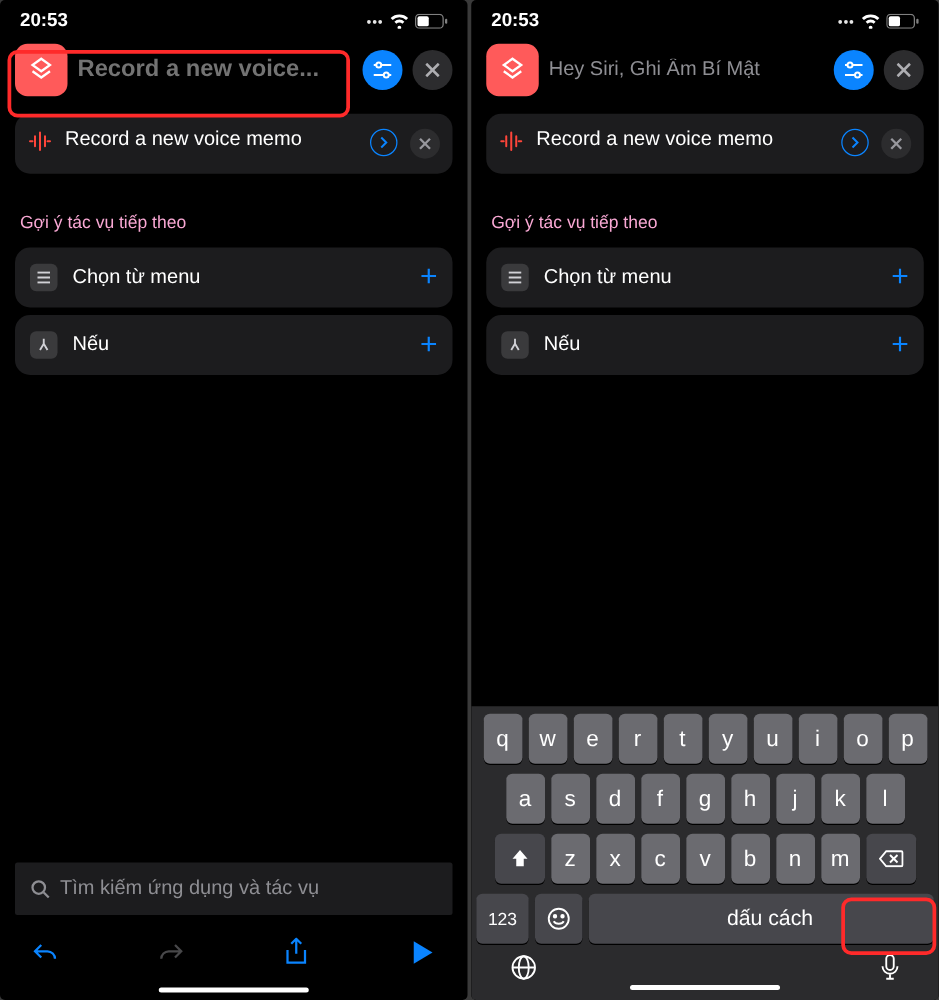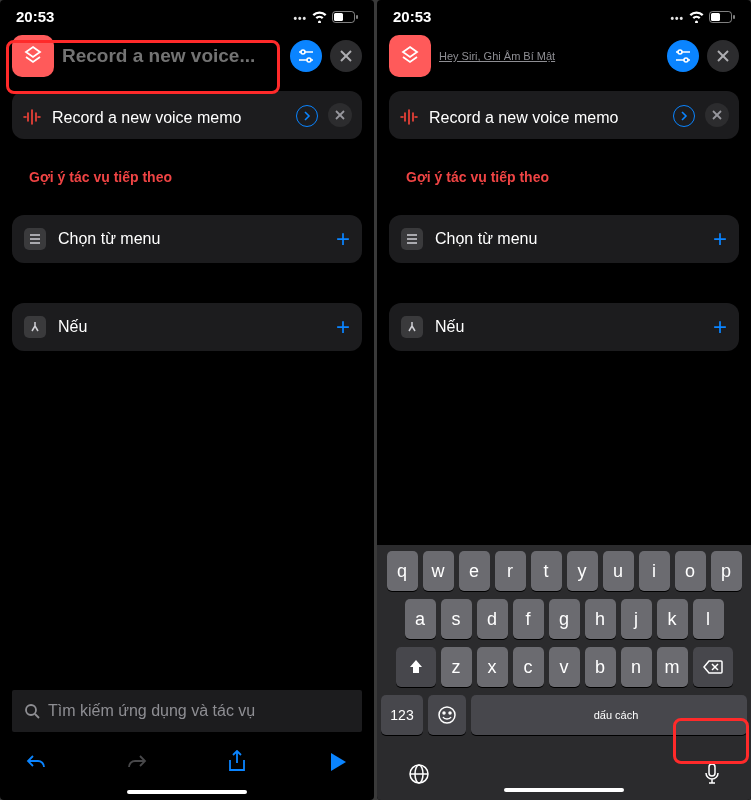--- a/index.html
+++ b/index.html
@@ -8,54 +8,54 @@
   .status-bar { display:flex; justify-content:space-between; align-items:center; padding: 8px 16px 2px; font-size:15px; font-weight:600; color:#fff; }
   .status-right { display:flex; align-items:center; gap:4px; }
   .dots::before { content:"•••"; font-size:10px; letter-spacing:1px; opacity:.9;}
   .header-row { display:flex; align-items:center; gap:8px; padding: 8px 12px; }
   .app-icon { width:42px; height:42px; border-radius:10px; background:#ff5a5a; display:flex; align-items:center; justify-content:center; flex-shrink:0;}
   .app-icon svg { width:24px; height:24px; }
   .title-wrap { flex:1; display:flex; flex-direction:column; overflow:hidden; white-space:nowrap;}
   .title-placeholder { font-size:19px; font-weight:600; color:#737373;}
   .title-editing { color:#fff; font-size:21px; font-weight:600; display:inline-block;}
   .caret { display:inline-block; width:2px; height:22px; background:#0a84ff; vertical-align:middle; margin-left:2px;}
-  .subtitle { font-size:11px; color:#8e8e93;text-decoration:underline; }
+  .subtitle { font-size:16px; color:#8e8e93; }
   .circle-btn { width:32px; height:32px; border-radius:50%; display:flex; align-items:center; justify-content:center; flex-shrink:0;}
   .circle-blue { background:#0a84ff; color:#fff;}
   .circle-gray { background:#2c2c2e; color:#aeaeb2;}
   .highlight-red { border:3px solid #ff2a2a; border-radius:8px; position:absolute; pointer-events:none; z-index:50;}
-  .action-card { margin:6px 12px; background:#1c1c1e; border-radius:12px; display:flex; align-items:flex-end; padding:12px 10px; gap:10px;}
+  .action-card { margin:6px 12px; background:#1c1c1e; border-radius:12px; display:flex; align-items:flex-start; padding:12px 10px; gap:10px;}
   .wave-icon { width:20px; display:flex; align-items:center; justify-content:center;}
   .action-text { flex:1; font-size:16px; color:#fff;}
   .chev-circle { width:22px; height:22px; border-radius:50%; border:1.5px solid #0a84ff; display:flex; align-items:center; justify-content:center;}
   .remove-circle { width:24px; height:24px; border-radius:50%; background:#2c2c2e; display:flex; align-items:center; justify-content:center; color:#98989e;}
-  .section-title { color:#ef4444; font-size:14px; padding:24px 29px 10px;font-weight:bold;}
-  .suggest-row { margin:20px 12px; background:#1c1c1e; border-radius:12px; display:flex; align-items:center; padding:12px 12px; gap:12px;}
+  .section-title { color:#f9a8d4; font-size:14px; padding:24px 16px 10px;}
+  .suggest-row { margin:3px 12px; background:#1c1c1e; border-radius:12px; display:flex; align-items:center; padding:12px 12px; gap:12px;}
   .suggest-icon { width:22px; height:22px; border-radius:5px; background:#3a3a3c; display:flex; align-items:center; justify-content:center; color:#d1d1d6; font-size:12px;}
   .suggest-text { flex:1; color:#fff; font-size:16px;}
   .plus { color:#0a84ff; font-size:24px; font-weight:300; line-height:1;}
   .bottom-area { margin-top:auto; }
   .search-bar { margin:8px 12px; background:#1c1c1e; border-radius:2px; display:flex; align-items:center; padding:12px; gap:8px; color:#8e8e93;text-align:right;}
   .toolbar { display:flex; align-items:center; justify-content:space-between; padding:10px 20px 14px; }
   .tb-btn { width:32px; display:flex; align-items:center; justify-content:center;}
   .tb-active { color:#0a84ff;}
   .tb-dim { color:#48484a;}
   .home-indicator { width:120px; height:4px; border-radius:3px; background:#fff; margin:2px auto 6px;}
   
   .keyboard { background:#2b2b2d; padding:6px 4px 2px;}
   .kb-row { display:flex; justify-content:center; gap:5px; margin-bottom:8px;}
   .key { background:#6b6b70; color:#fff; border-radius:5px; height:40px; display:flex; align-items:center; justify-content:center; font-size:18px; box-shadow:0 1px 0 #000;}
   .key.letter { width:31px;}
   .key.dark { background:#47474c;}
   .key.shift { width:40px;}
   .key.del { width:40px;}
-  .kb-bottom { display:flex; gap:5px; margin-bottom:23px;}
+  .kb-bottom { display:flex; gap:5px; margin-bottom:3px;}
   .key.k123 { width:42px; font-size:14px;}
   .key.emoji{ width:38px;}
-  .key.space{ flex:1; font-size:11px;padding-left:14px;}
+  .key.space{ flex:1; font-size:17px;padding-left:14px;}
   .key.done{ width:70px; background:#0a84ff; font-size:16px;}
   .kb-footer { display:flex; justify-content:space-between; padding:4px 26px 0px;}
   .kb-foot-btn { color:#fff; font-size:22px;}
   svg { display:block;}
 </style>
 </head>
 <body>
 
 <div class="phone">
   <div class="status-bar">

